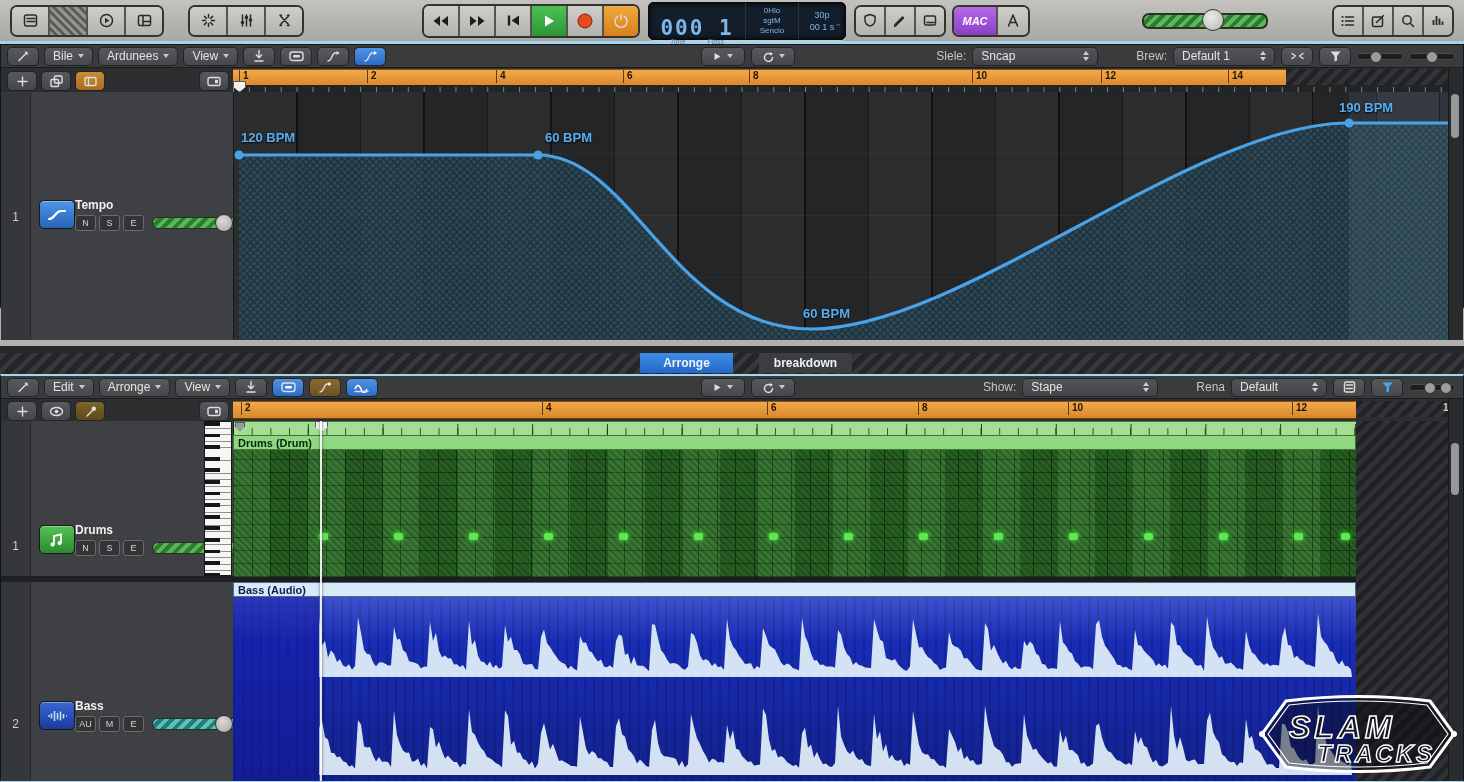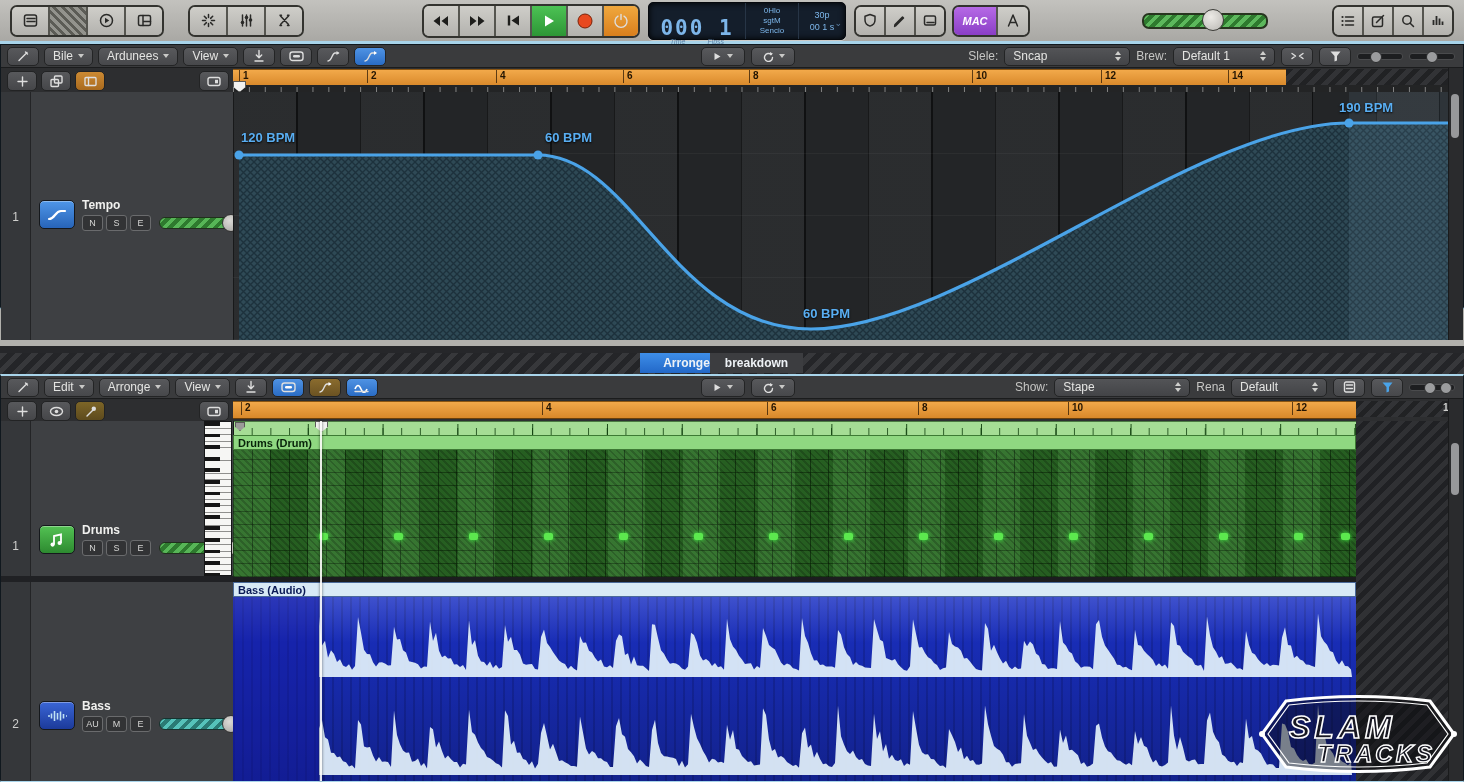--- a/index.html
+++ b/index.html
@@ -42,21 +42,21 @@
   .pill{height:17px;min-width:30px;padding:0 8px;border-radius:5px;background:linear-gradient(#58595c,#47484b);
      border:1px solid #232425;color:#e4e4e2;font:12px "Liberation Sans",sans-serif;
      display:flex;align-items:center;justify-content:center;gap:5px;}
   .ic{width:30px;min-width:30px;padding:0;}
   .ic.active{background:linear-gradient(#4f93e4,#2a6cc4);}
   .ic.olive{background:linear-gradient(#8a6c2e,#6b5222);}
   .carat{width:0;height:0;border-left:3.5px solid transparent;border-right:3.5px solid transparent;border-top:4px solid #c9c9c7;}
   .updn{display:flex;flex-direction:column;gap:2px;margin-left:2px;}
   .updn i{display:block;width:0;height:0;border-left:3.5px solid transparent;border-right:3.5px solid transparent;}
   .updn .u{border-bottom:4px solid #cfcfcd;}.updn .d{border-top:4px solid #cfcfcd;}
-  .mlabel{color:#c6c6c4;font:12px "Liberation Sans",sans-serif;}
+  .mlabel{color:#c6c6c4;font:12px "Liberation Sans",sans-serif;margin-left:32px;}
   .sel{min-width:70px;justify-content:space-between;background:linear-gradient(#535457,#434447);}
   .mini-sl{position:relative;width:44px;height:5px;background:#1d1e20;border-radius:3px;border:1px solid #4a4b4d;}
   .mini-sl i{position:absolute;top:-3px;width:10px;height:10px;border-radius:50%;background:#9b9c9e;border:1px solid #2a2b2c;}
   .ctrlrow{position:absolute;left:0;width:100%;height:24px;background:#2d2e30;border-bottom:1px solid #161718;}
   .sq{position:absolute;top:3px;width:28px;height:18px;border-radius:5px;background:linear-gradient(#58595c,#454649);
       border:1px solid #222324;display:flex;align-items:center;justify-content:center;}
   .sq.orange{background:linear-gradient(#cc8a33,#a96a1e);}
   .sq.brush{background:linear-gradient(#7d6527,#5d4a1d);}
   
   .ruler{position:absolute;height:16px;background:repeating-linear-gradient(135deg,#323336 0 5px,#212224 5px 10px);}
@@ -67,21 +67,21 @@
   .ticks{position:absolute;height:7px;background-color:#232425;
       background-image:linear-gradient(90deg,rgba(210,210,208,.55) 0 1px,transparent 1px);
       background-size:15.9px 5px;background-position:0 100%;background-repeat:repeat-x;}
   .ph{position:absolute;width:13px;height:11px;background:#f2f2f0;border:1px solid #5a5a58;box-sizing:border-box;
       clip-path:polygon(0 0,100% 0,100% 52%,50% 100%,0 52%);}
   .ph.grey{background:#9a9a98;width:10px;height:9px;}
   
   .numcol{position:absolute;left:0;width:29px;height:100%;background:#35373a;border-right:1px solid #232426;
       color:#cfcfcd;font:12px "Liberation Sans",sans-serif;}
   .num{position:absolute;left:0;width:29px;text-align:center;}
-  .thead{position:absolute;display:flex;align-items:center;gap:7px;}
+  .thead{position:absolute;display:flex;align-items:center;}
   .ticon{width:34px;height:27px;border-radius:5px;border:1px solid #15181c;display:flex;align-items:center;justify-content:center;
       box-shadow:inset 0 1px 0 rgba(255,255,255,.35);}
   .ticon.blue{background:linear-gradient(#4f96e8,#2764b8);}
   .ticon.green{background:linear-gradient(#53c253,#2d8a30);}
   .ticon.navy{background:linear-gradient(#3a66d6,#1c3a9a);}
   .tmeta{display:flex;flex-direction:column;gap:3px;}
   .tname{color:#f0f0ee;font:bold 12px "Liberation Sans",sans-serif;}
   .nse{display:flex;gap:3px;align-items:center;}
   .nse b{min-width:15px;height:14px;padding:0 2px;border-radius:3px;background:#323335;border:1px solid #6a6b6d;
       color:#d6d6d4;font:9px "Liberation Sans",sans-serif;display:flex;align-items:center;justify-content:center;}
@@ -495,21 +495,21 @@
     <div class="vscroll" style="top:23px;height:272px">
         <i style="top:26px;height:44px"></i>
       </div>
   </div>
 
   <div id="tabstrip">
     <div class="hatchband"></div>
     <div class="tab active" style="left:640px">
         <span>Arronge</span>
       </div>
-    <div class="tab" style="left:710px">
+    <div class="tab" style="left:759px">
         <span>breakdown</span>
       </div>
   </div>
 
   <div class="win" id="win2" style="top:374px;height:408px;border-top:2px solid #a8d4ea;border-bottom:2px solid #a8d4ea;">
     <div class="menurow">
       <div class="pill ic">
           <svg width="14" height="14">
             <path class="sl" d="M3 11.5L11 3.5M9.5 3l2 2"></path>
           </svg>

